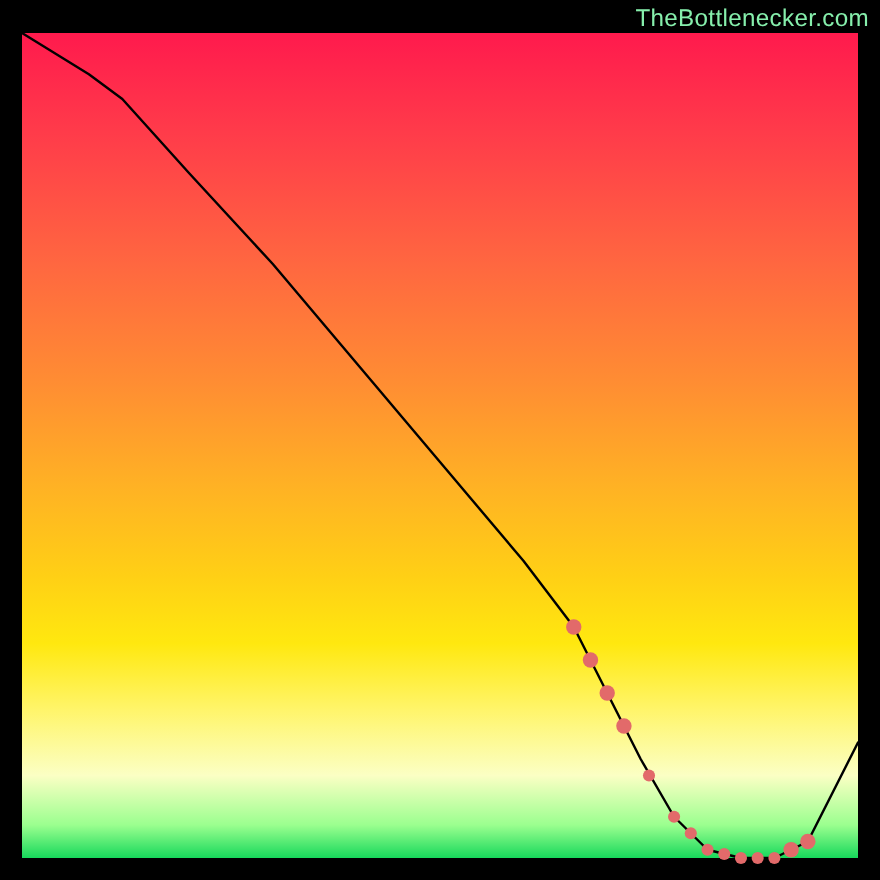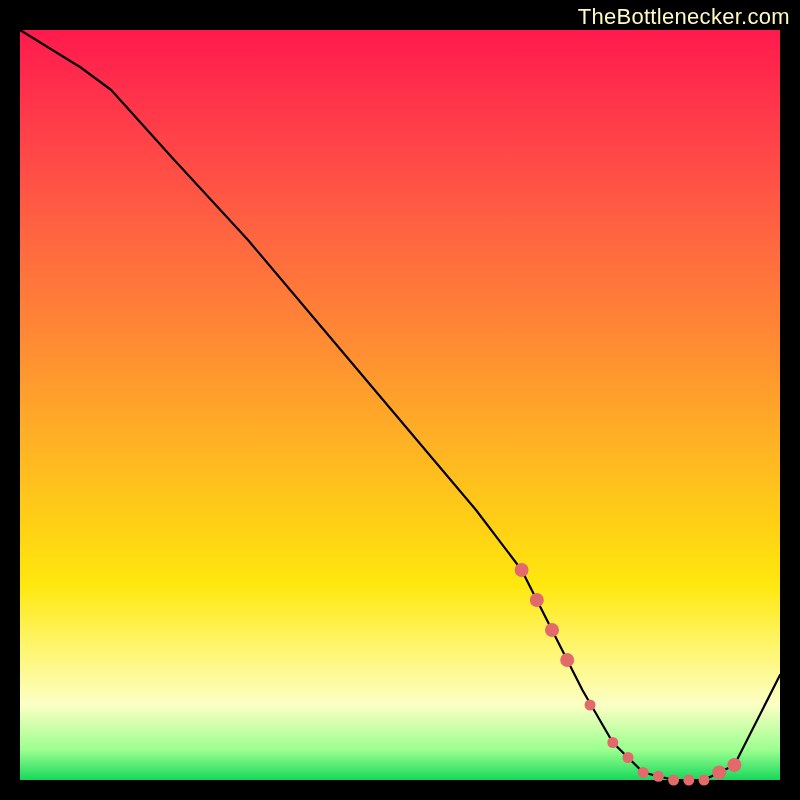--- a/index.html
+++ b/index.html
@@ -14,21 +14,21 @@
   .frame {
     position: relative;
     width: 800px;
     height: 800px;
     background: #000;
   }
   .watermark {
     position: absolute;
     top: 4px;
     right: 10px;
-    color: #fef9c3;
+    color: #86efac;
     font-size: 22px;
     font-weight: 500;
     letter-spacing: 0.3px;
     z-index: 5;
   }
   .plot-area {
     position: absolute;
     left: 20px;
     top: 30px;
     width: 760px;

